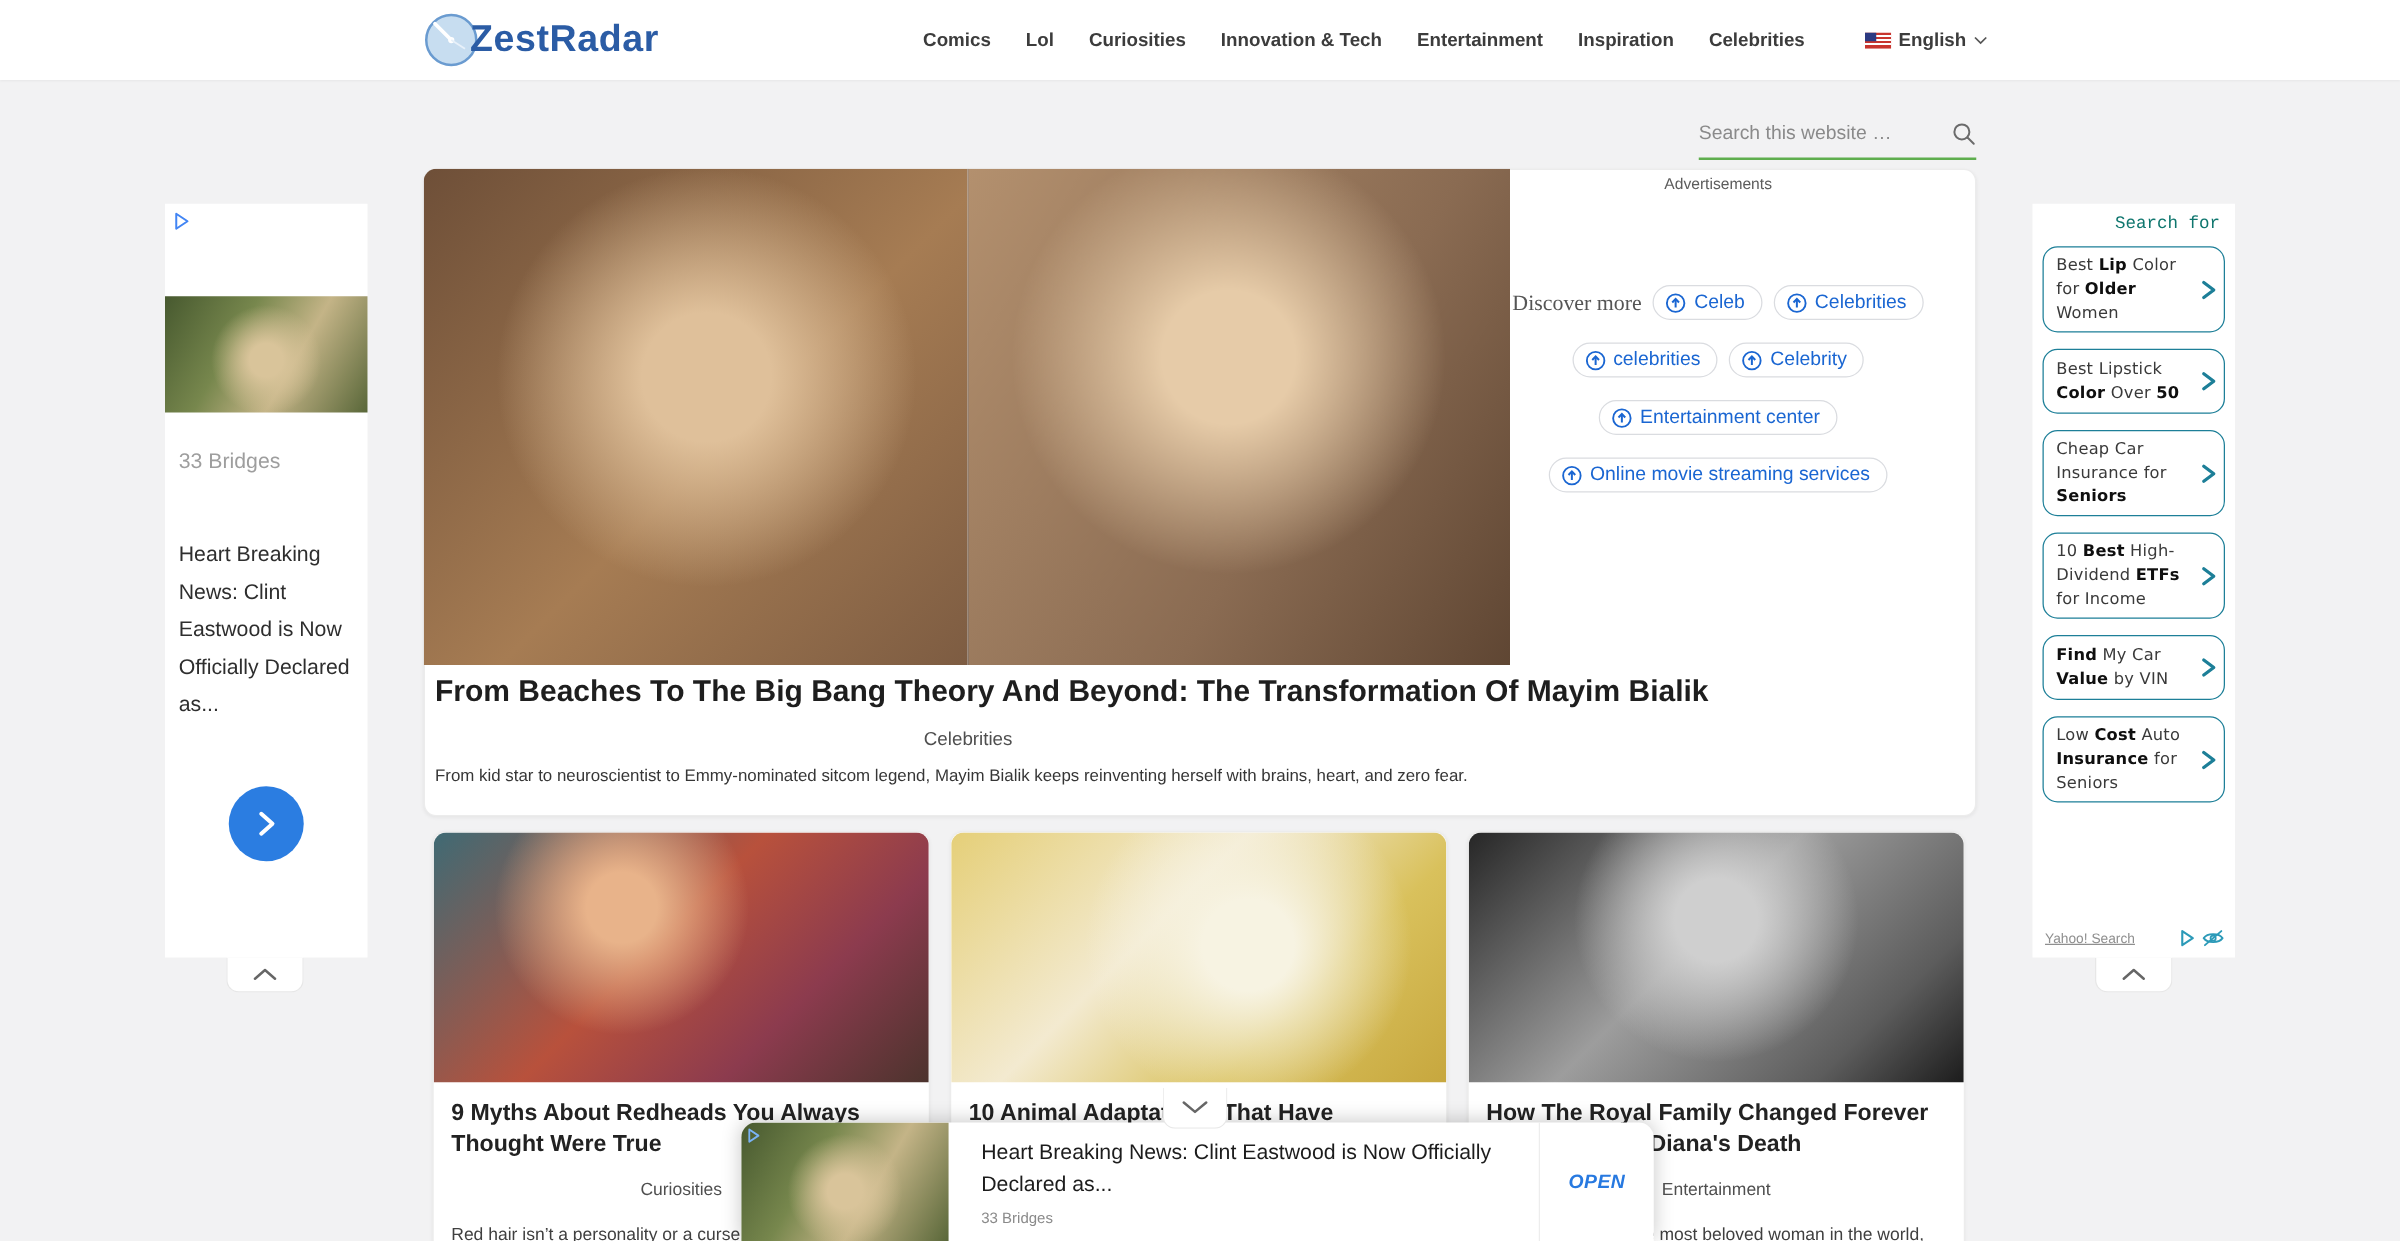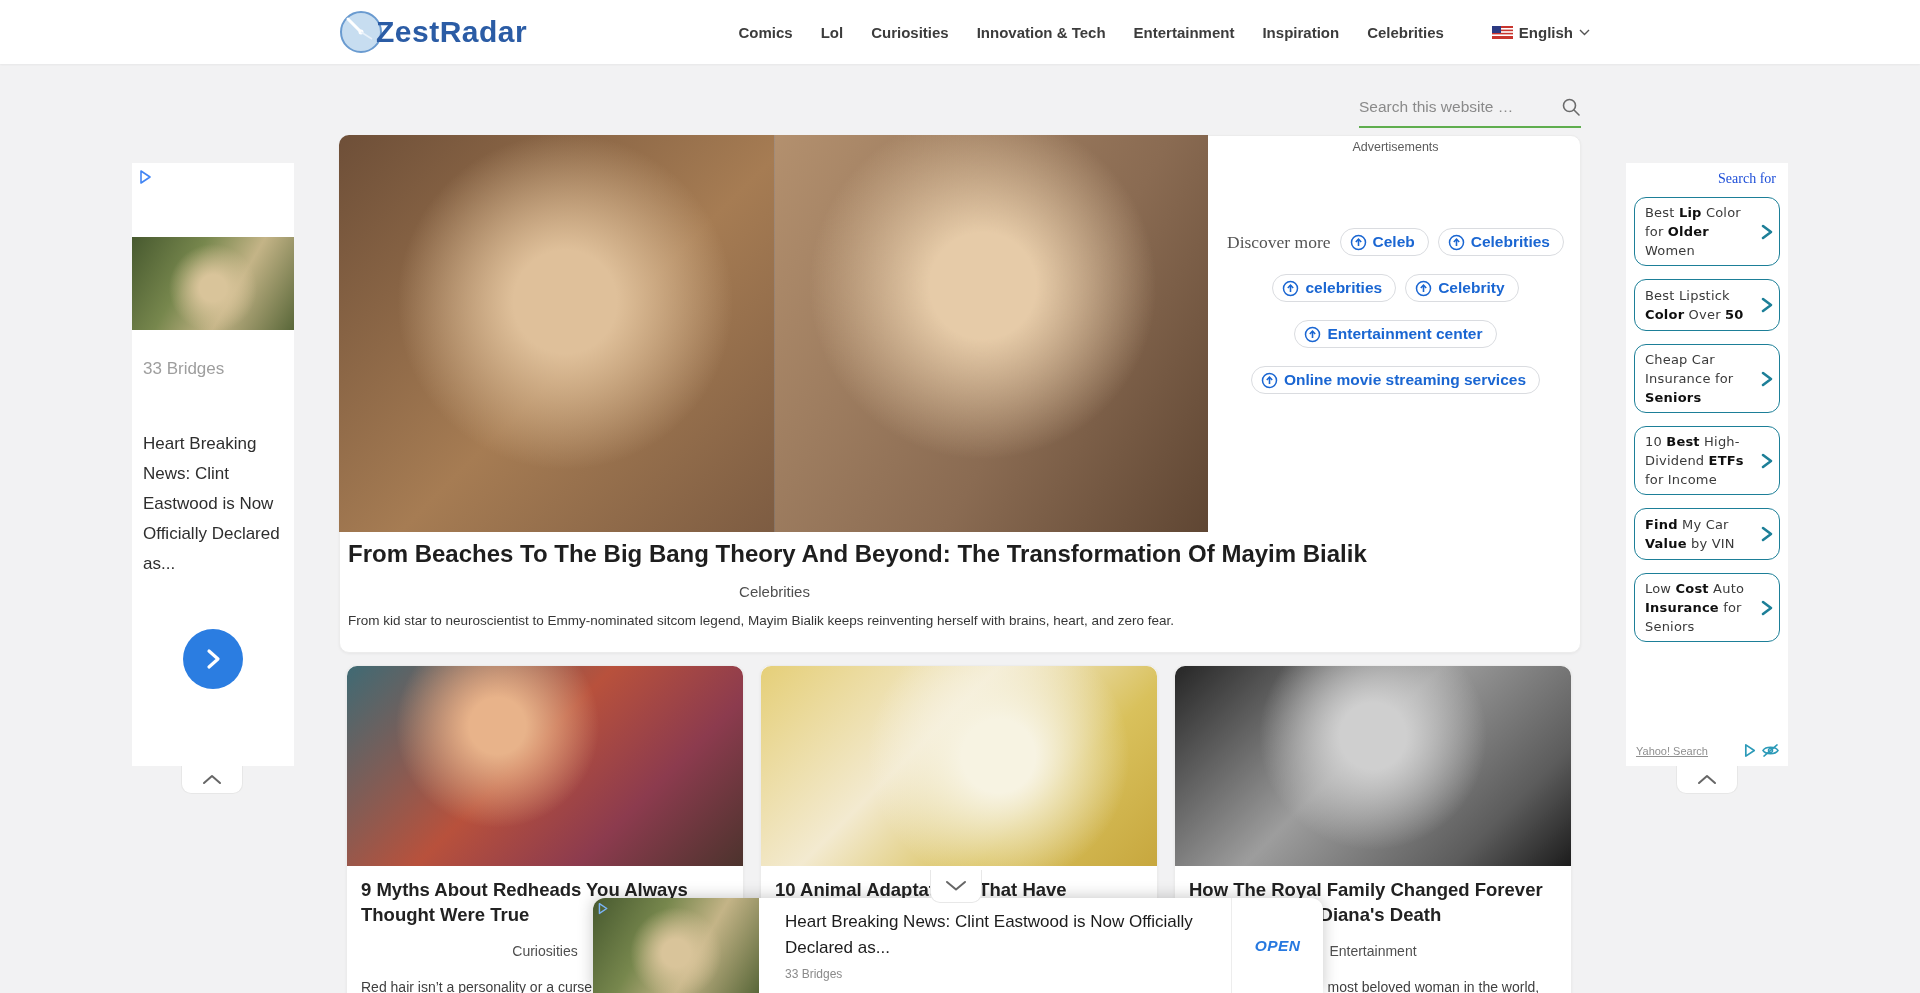--- a/index.html
+++ b/index.html
@@ -30,21 +30,21 @@
   
   .adchoices { position:absolute; top:6px; left:6px; width:16px; height:16px; cursor:pointer; }
   .leftad-photo { position:absolute; top:74px; left:0; width:162px; height:93px;
     background: radial-gradient(circle at 50% 55%, #d9c49a 0 14%, rgba(0,0,0,0) 46%),
                 linear-gradient(120deg,#47592f,#77874d 35%,#c4b487 62%,#596739); }
   .leftad-sponsor { position:absolute; top:196px; left:11px; font-size:17px; color:#9e9e9e; }
   .leftad-headline { position:absolute; top:266px; left:11px; width:142px; font-size:17px; line-height:30px; color:#2e2e2e; cursor:pointer; }
   .leftad-cta { position:absolute; top:466px; left:50%; transform:translateX(-50%); width:60px; height:60px; border-radius:50%; background:#2b7de1; display:flex; align-items:center; justify-content:center; cursor:pointer; }
 
   
-  .sf-header { text-align:right; color:#1d4ed8; font-size:14px; font-family:Liberation Serif, serif; padding:2px 4px 10px 0; }
+  .sf-header { text-align:right; color:#0f766e; font-size:14px; font-family:Liberation Mono, monospace; padding:2px 4px 10px 0; }
   .sf-item { min-height:52px; border:1.5px solid #1d7f98; border-radius:12px; padding:5px 4px 5px 10px; display:flex; align-items:center; margin-bottom:13px; cursor:pointer; background:#fff; }
   .sf-text { flex:1; font-size:13px; line-height:19px; color:#3a3a3a; font-family:"DejaVu Sans",sans-serif; letter-spacing:.2px; }
   .sf-text b { color:#0f0f0f; }
   .sf-chevron { width:16px; flex:0 0 16px; display:flex; align-items:center; justify-content:center; }
   .sf-attribution { position:absolute; left:10px; right:8px; bottom:8px; display:flex; align-items:center; justify-content:space-between; }
   .sf-attribution .att-label { color:#8f8f8f; font-size:11px;text-decoration:underline; }
   .att-icons { display:flex; gap:3px; align-items:center; }
 
   
   .hero-card { position:absolute; left:339px; top:135px; width:1242px; height:518px; background:#fff; border-radius:10px; border:1px solid #ececec; box-shadow:0 1px 3px rgba(0,0,0,.05); z-index:3; }
@@ -54,26 +54,26 @@
     background: radial-gradient(circle at 52% 42%, #dfc09a 0 16%, rgba(0,0,0,0) 52%),
                 linear-gradient(135deg,#6e4f38,#a67c53 55%,#7d5c42); }
   .hero-img .half-adult {
     background: radial-gradient(circle at 48% 38%, #e6cba8 0 16%, rgba(0,0,0,0) 52%),
                 linear-gradient(120deg,#b3906e,#8a6b52 60%,#5f4633);
     border-left:1px solid rgba(255,255,255,.25); }
   .hero-title { position:absolute; top:404px; left:8px; width:1100px; font-size:24px; font-weight:bold; color:#1e1e1e; cursor:pointer; white-space:nowrap; overflow:hidden; }
   .hero-category { position:absolute; top:447px; left:0; width:869px; text-align:center; font-size:15px; color:#4f4f4f; cursor:pointer; }
   .hero-excerpt { position:absolute; top:477px; left:8px; width:1000px; font-size:13.5px; color:#363636; }
 
-  .hero-right { position:absolute; left:869px; top:0; width:373px; height:100%; }
+  .hero-right { position:absolute; left:848px; top:0; width:373px; height:100%; }
   .ads-label { text-align:center; margin-top:4px; font-size:12.5px; color:#5c5c5c; }
   .discover { position:absolute; top:92px; left:50%; transform:translateX(-50%); width:356px; display:flex; flex-wrap:wrap; justify-content:center; align-items:center; gap:18px 9px; }
   .discover-label { font-family:"Liberation Serif", serif; font-size:17.5px; color:#555; }
   .tag-pill { display:inline-flex; align-items:center; gap:6px; border:1px solid #dadce0; border-radius:17px; padding:4px 13px 4px 9px; background:#fff; cursor:pointer; }
-  .tag-pill span { color:#1a66d2; font-size:15.5px; font-weight:bold; white-space:nowrap; }
+  .tag-pill span { color:#1a66d2; font-size:15.5px; font-weight:normal; white-space:nowrap; }
 
   
   .article-card { position:absolute; top:665px; width:398px; height:420px; background:#fff; border-radius:10px; border:1px solid #ececec; box-shadow:0 1px 3px rgba(0,0,0,.05); z-index:3; }
   .card-1 { left:346px; } .card-2 { left:760px; } .card-3 { left:1174px; }
   .card-img { width:100%; height:200px; border-radius:10px 10px 0 0; cursor:pointer; }
   .card-img-redhead { background: radial-gradient(circle at 38% 30%, #e8b38a 0 10%, rgba(0,0,0,0) 36%),
                       linear-gradient(135deg,#3f6a74,#b8513c 45%,#8c3b4e 72%,#4c332d); }
   .card-img-gecko { background: radial-gradient(circle at 60% 45%, #f7f3e2 0 14%, rgba(0,0,0,0) 50%),
                     linear-gradient(135deg,#e5cf78,#f3ead0 40%,#d9c15c 70%,#c7a73e); }
   .card-img-diana { background: radial-gradient(circle at 50% 35%, #cfcfcf 0 14%, rgba(0,0,0,0) 48%),

